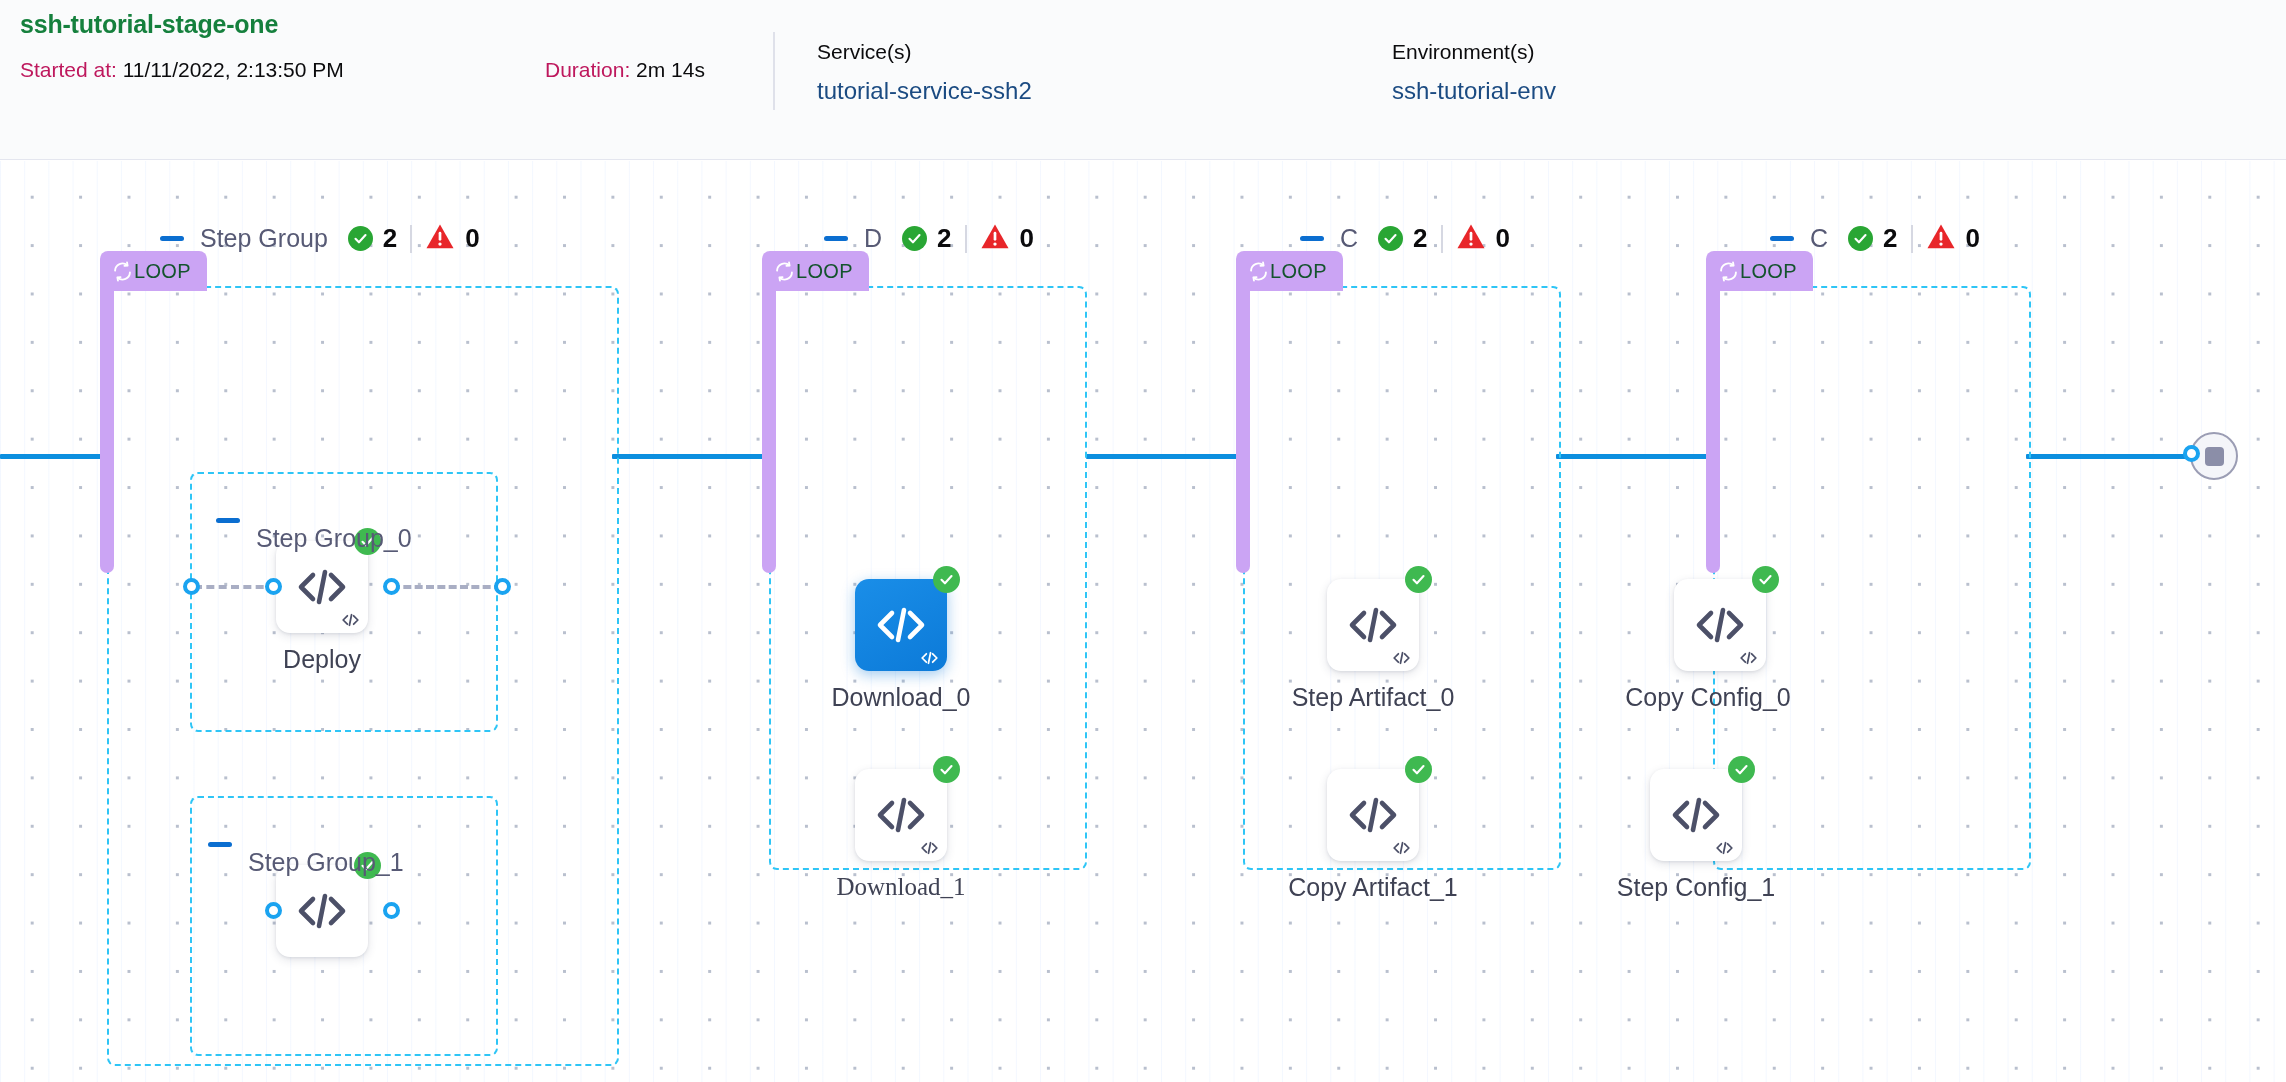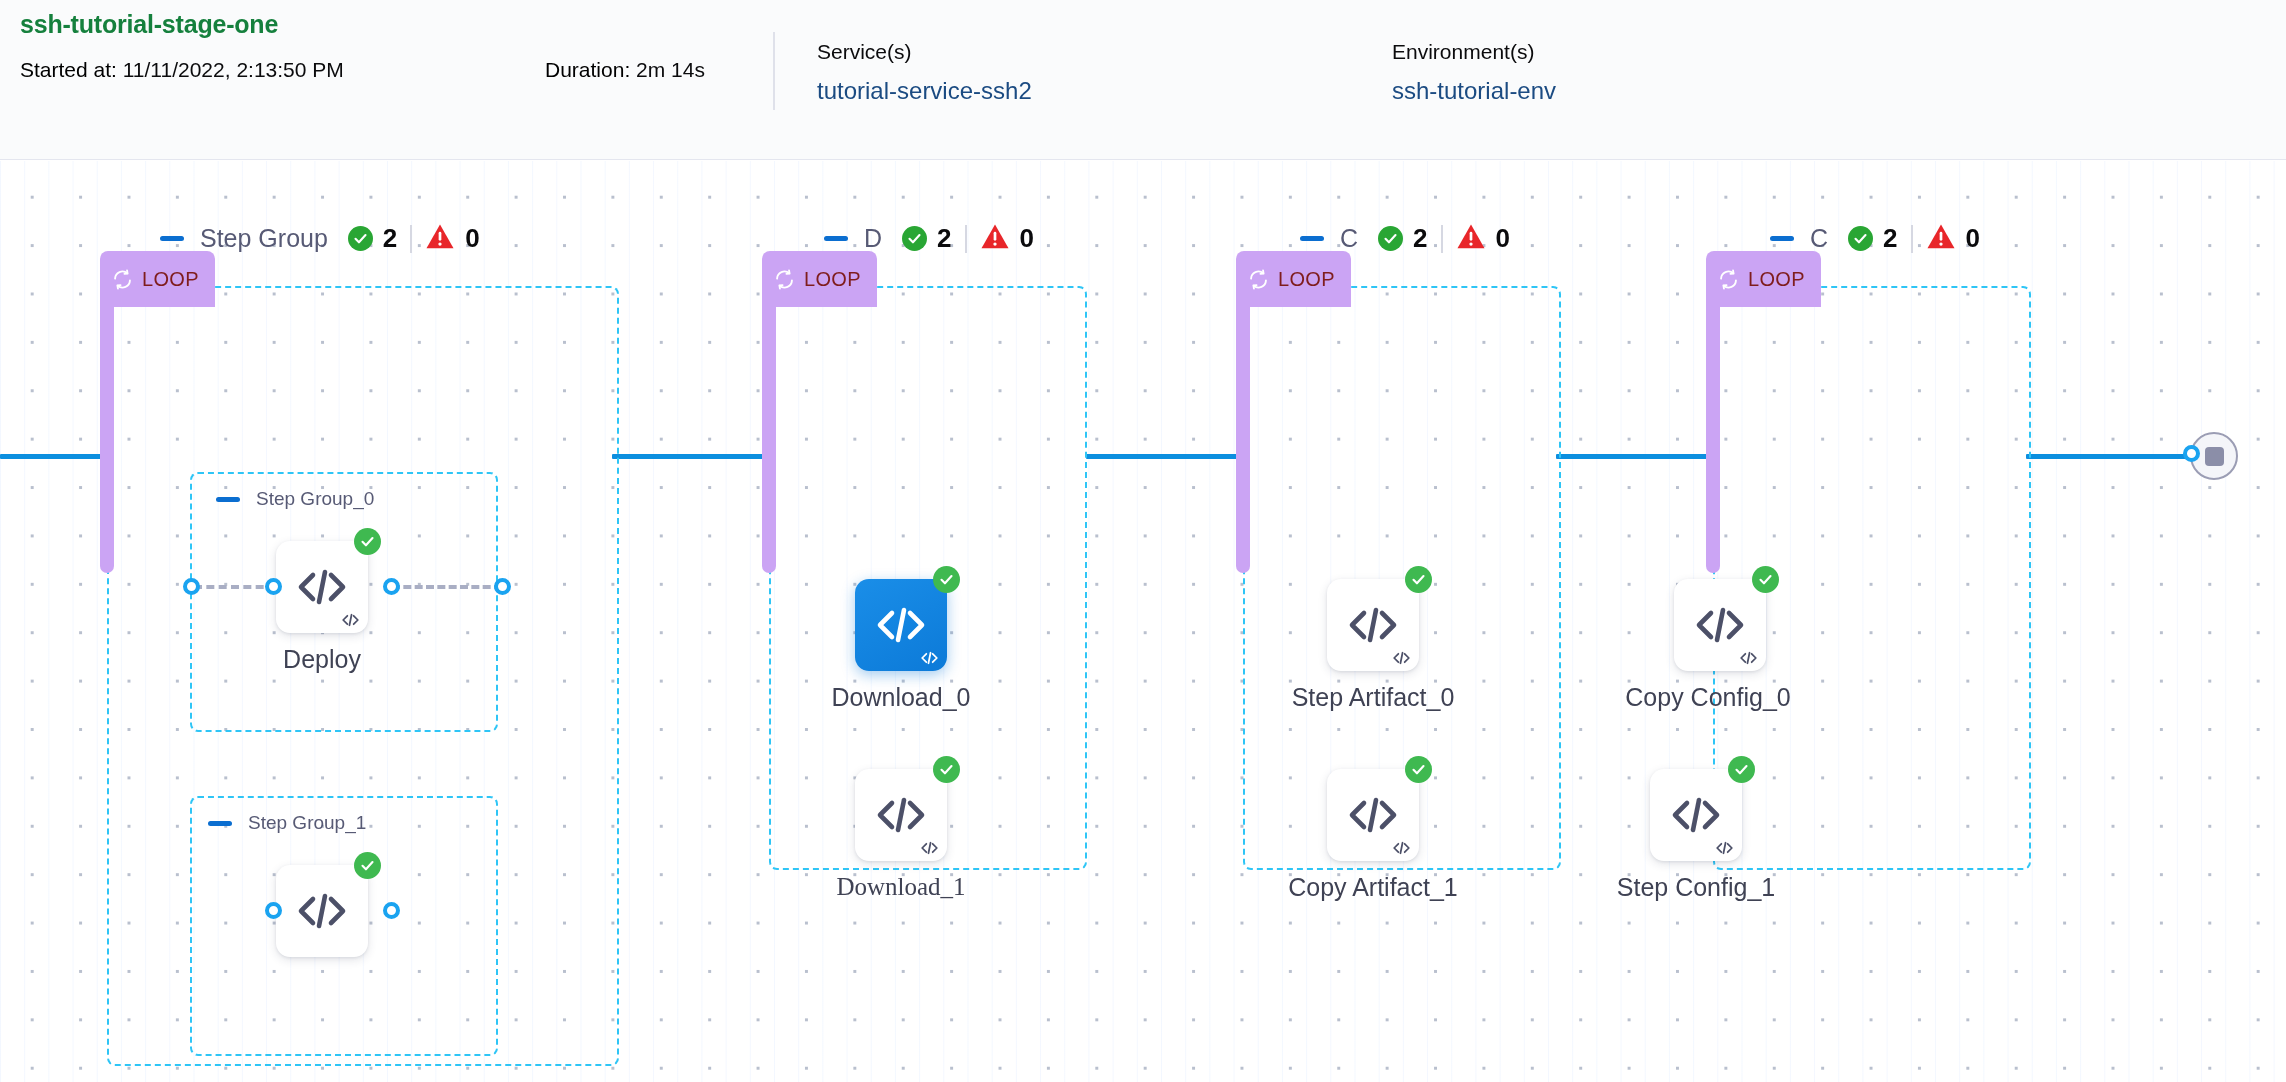--- a/index.html
+++ b/index.html
@@ -29,21 +29,21 @@
     font-weight: bold;
     color: #15803d;
     letter-spacing: -0.2px;
   }
   .meta-row {
     position: absolute;
     left: 20px; top: 58px;
     font-size: 21px;
     white-space: nowrap;
   }
-  .meta-label { color: #000000; }
+  .meta-label { color: #be185d; }
   .meta-value { color: #0b0b0d; }
 
   .meta-duration {
     position: absolute;
     left: 545px; top: 58px;
     font-size: 21px;
     white-space: nowrap;
   }
 
   .hdr-divider {
@@ -94,28 +94,28 @@
     height: 5px;
     background: #0c8fdf;
     border-radius: 1px;
   }
 
   
   .loop-wrap { position: absolute; }
   .loop-tab {
     position: absolute;
     left: 0; top: 0;
-    height: 56px;
+    height: 40px;
     padding: 0 16px 0 12px;
     background: #cba4f4;
     border-radius: 8px 8px 0 0;
     display: flex;
     align-items: center;
-    gap: 9px;
-    color: #7f1d1d;
+    gap: 1px;
+    color: #14532d;
     font-size: 20px;
     letter-spacing: 0.3px;
     white-space: nowrap;
     z-index: 4;
   }
   .loop-tab svg { display: block; }
   .loop-spine {
     position: absolute;
     left: 0; top: 30px;
     width: 14px;
@@ -147,21 +147,21 @@
     border-radius: 3px;
     margin-right: 16px;
     flex: 0 0 auto;
     cursor: pointer;
   }
   .group-name {
     font-size: 25px;
     color: #575a75;
     margin-right: 20px;
   }
-  .group-name.sm { font-size: 19px; }
+  .group-name.sm { font-size: 25px; margin-top: 36px; }
 
   .counts { display: flex; align-items: center; }
   .chk-badge {
     width: 25px; height: 25px;
     border-radius: 50%;
     background: #29a634;
     display: flex; align-items: center; justify-content: center;
     flex: 0 0 auto;
   }
   .cnt-num {

